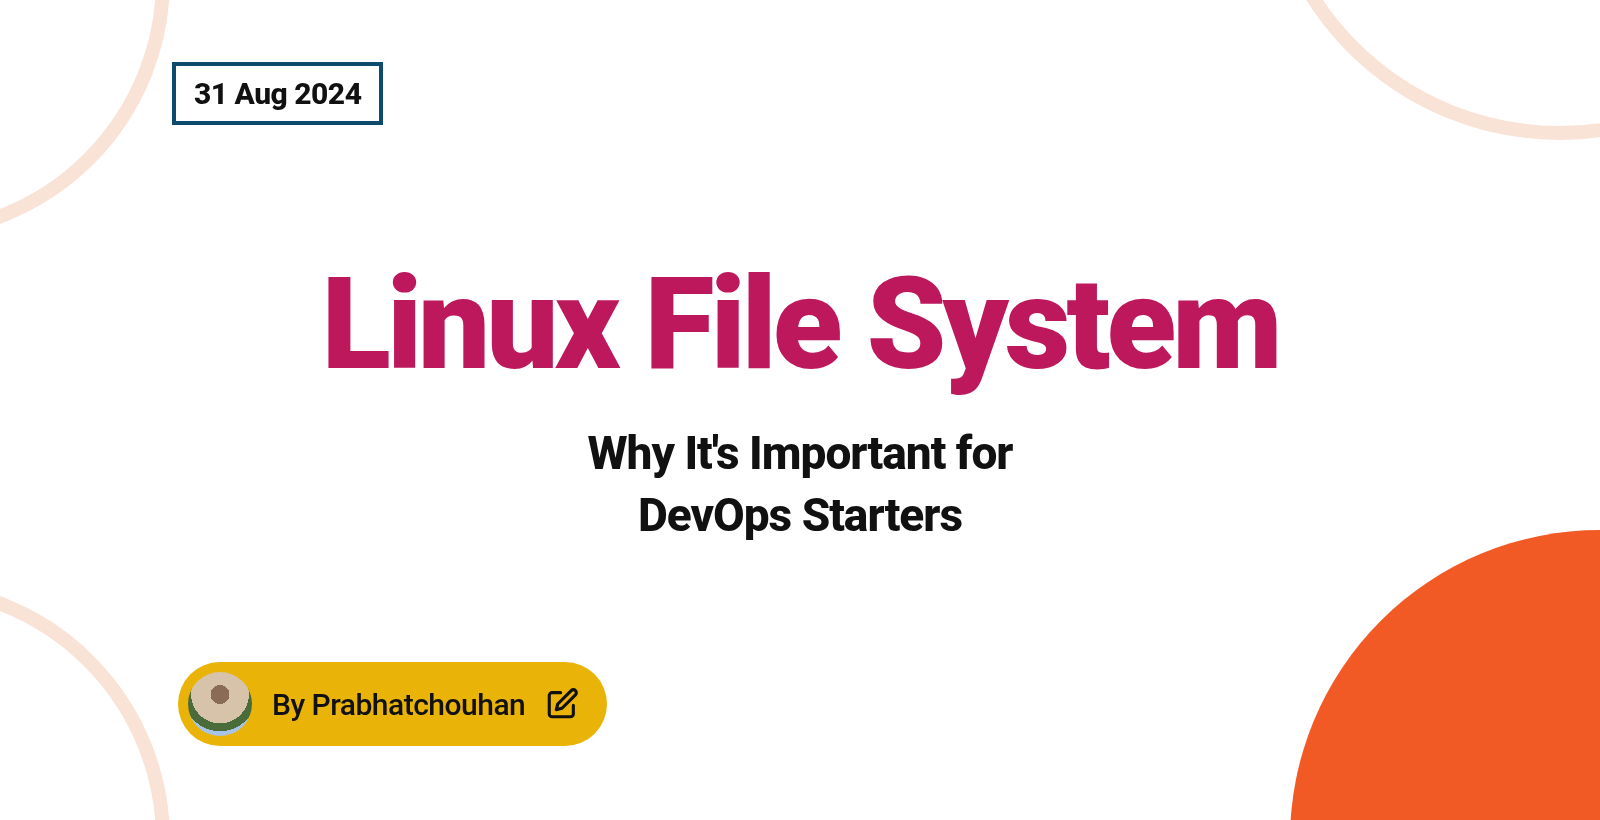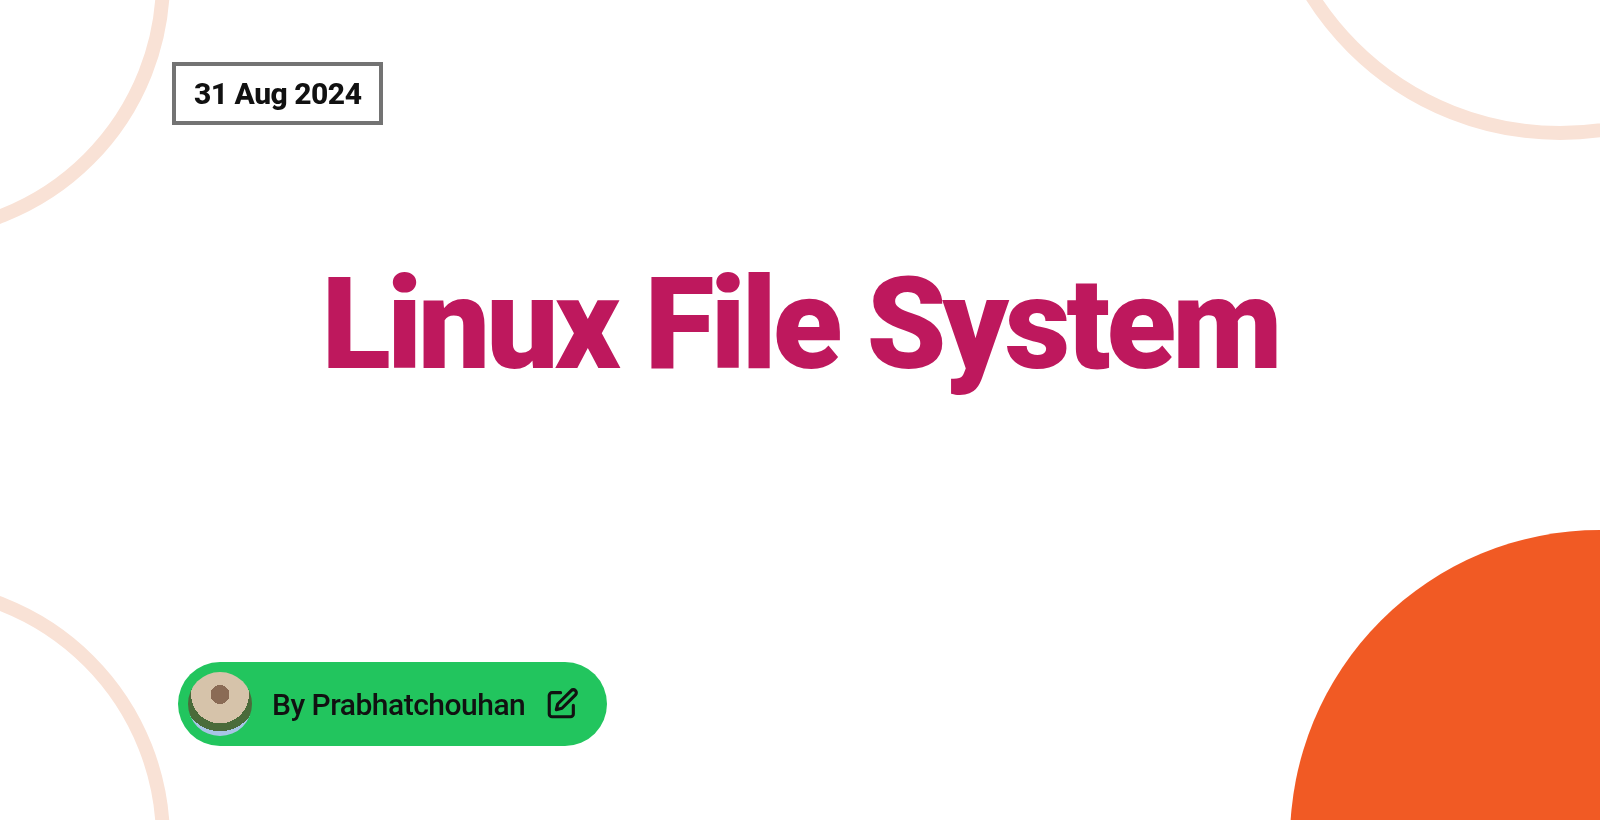--- a/index.html
+++ b/index.html
@@ -57,21 +57,21 @@
     border-radius: 50%;
     bottom: -330px;
     right: -310px;
   }
 
   
   .date-badge {
     position: absolute;
     top: 62px;
     left: 172px;
-    border: 4px solid #737373;
+    border: 4px solid #0c4a6e;
     padding: 10px 18px;
     font-weight: 800;
     font-size: 30px;
     color: #111;
     letter-spacing: -0.5px;
   }
 
   
   .headline {
     position: absolute;
@@ -97,21 +97,21 @@
     letter-spacing: -1px;
   }
 
   
   .author-pill {
     position: absolute;
     bottom: 74px;
     left: 178px;
     display: flex;
     align-items: center;
-    background: #22c55e;
+    background: #eab308;
     border-radius: 999px;
     padding: 10px 28px 10px 10px;
     gap: 20px;
   }
   .avatar {
     width: 64px;
     height: 64px;
     border-radius: 50%;
     background: radial-gradient(circle at 50% 35%, #8a6b55 0 18%, #d6c3aa 18% 55%, #4a6b3a 55% 70%, #a7c4e6 70% 100%);
     flex-shrink: 0;
@@ -142,20 +142,24 @@
   <div class="deco-circle-bottom-left"></div>
   <div class="deco-circle-top-right"></div>
   <div class="deco-blob-bottom-right"></div>
 
   <div class="date-badge">
     <span>31 Aug 2024</span>
   </div>
 
   <div class="headline">
     <div class="headline-title">Linux File System</div>
+    <div class="headline-sub">
+      <div>Why It's Important for</div>
+      <div>DevOps Starters</div>
+    </div>
   </div>
 
   <div class="author-pill">
     <div class="avatar"></div>
     <span class="author-text">By Prabhatchouhan</span>
     <span class="edit-icon">
 <svg viewBox="0 0 24 24" fill="none" stroke="#111" stroke-width="2.2" stroke-linecap="round" stroke-linejoin="round">
   <path d="M11 4H5a2 2 0 0 0-2 2v13a2 2 0 0 0 2 2h13a2 2 0 0 0 2-2v-6"></path>
   <path d="M18.5 2.5a2.121 2.121 0 0 1 3 3L12 15l-4 1 1-4 9.5-9.5z"></path>
 </svg>

